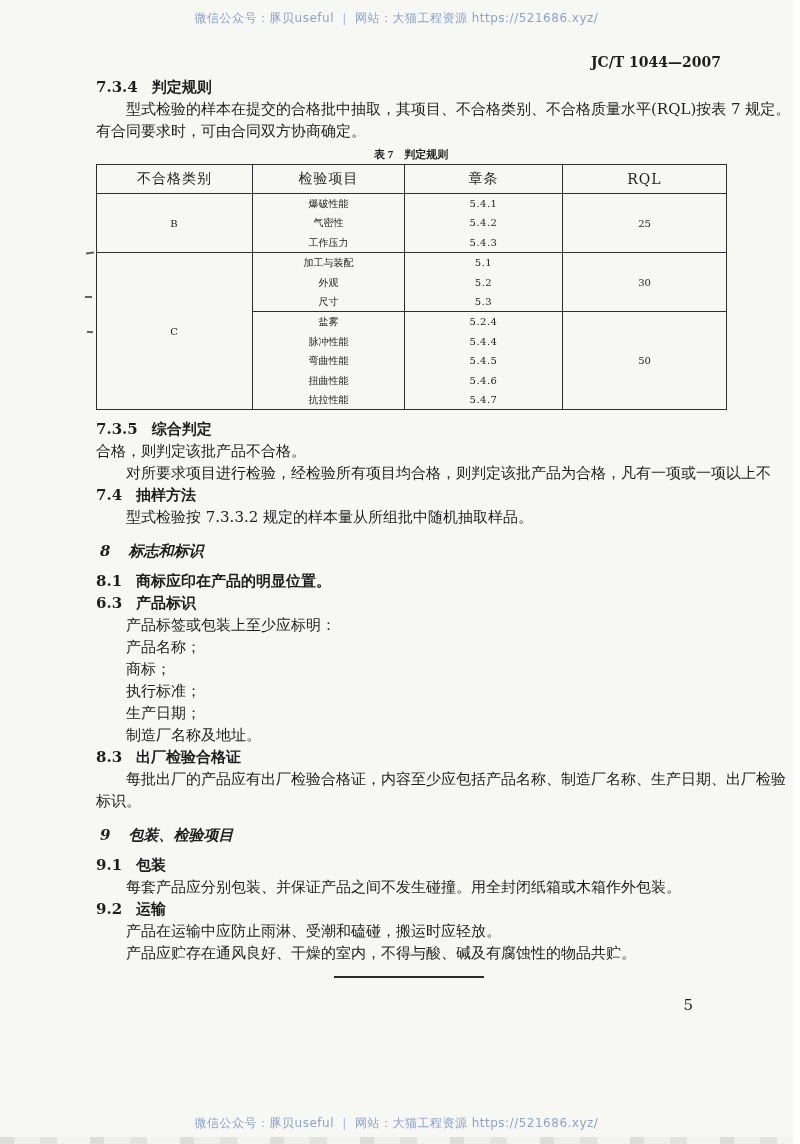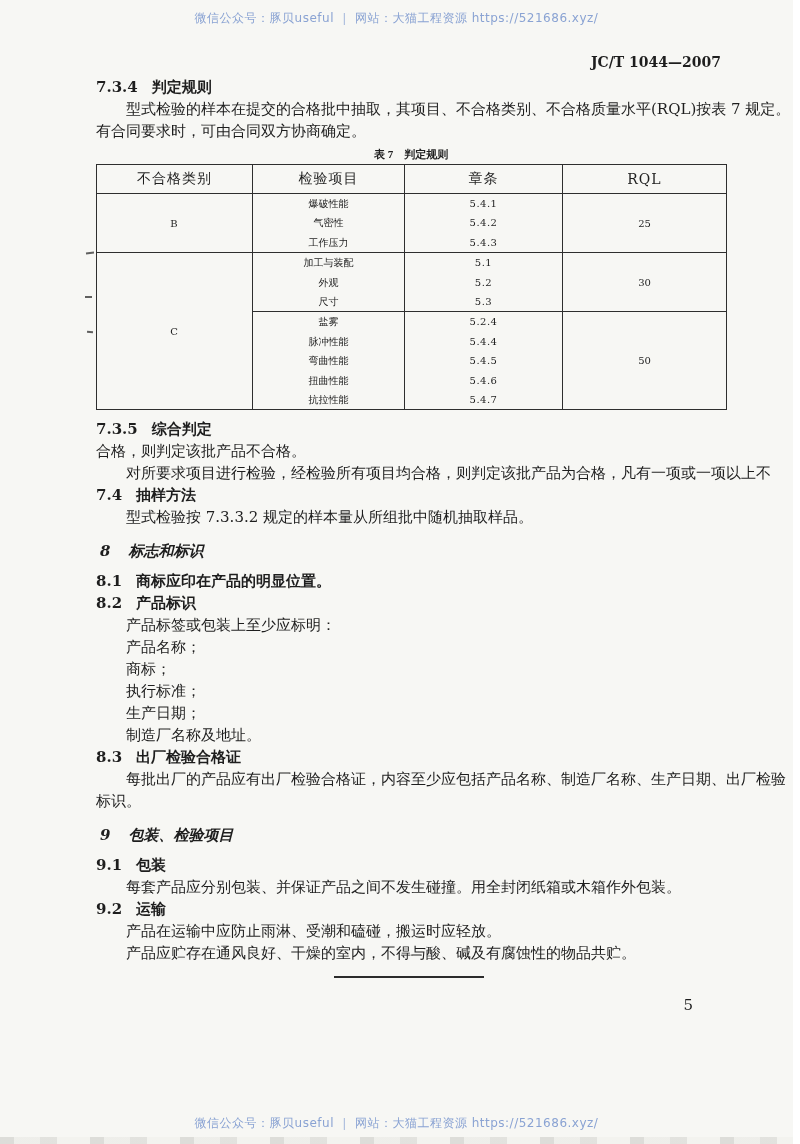--- a/index.html
+++ b/index.html
@@ -172,21 +172,21 @@
   <div class="line indent">型式检验按 7.3.3.2 规定的样本量从所组批中随机抽取样品。</div>
 
   <div class="h chapter">
     <span class="num">8</span><span>标志和标识</span>
   </div>
 
   <div class="h">
     <span class="num">8.1</span><span>商标应印在产品的明显位置。</span>
   </div>
   <div class="h">
-    <span class="num">8.2</span><span>产品标识</span>
+    <span class="num">6.3</span><span>产品标识</span>
   </div>
   <div class="line indent">产品标签或包装上至少应标明：</div>
   <div class="line indent">产品名称；</div>
   <div class="line indent">商标；</div>
   <div class="line indent">执行标准；</div>
   <div class="line indent">生产日期；</div>
   <div class="line indent">制造厂名称及地址。</div>
 
   <div class="h">
     <span class="num">8.3</span><span>出厂检验合格证</span>

